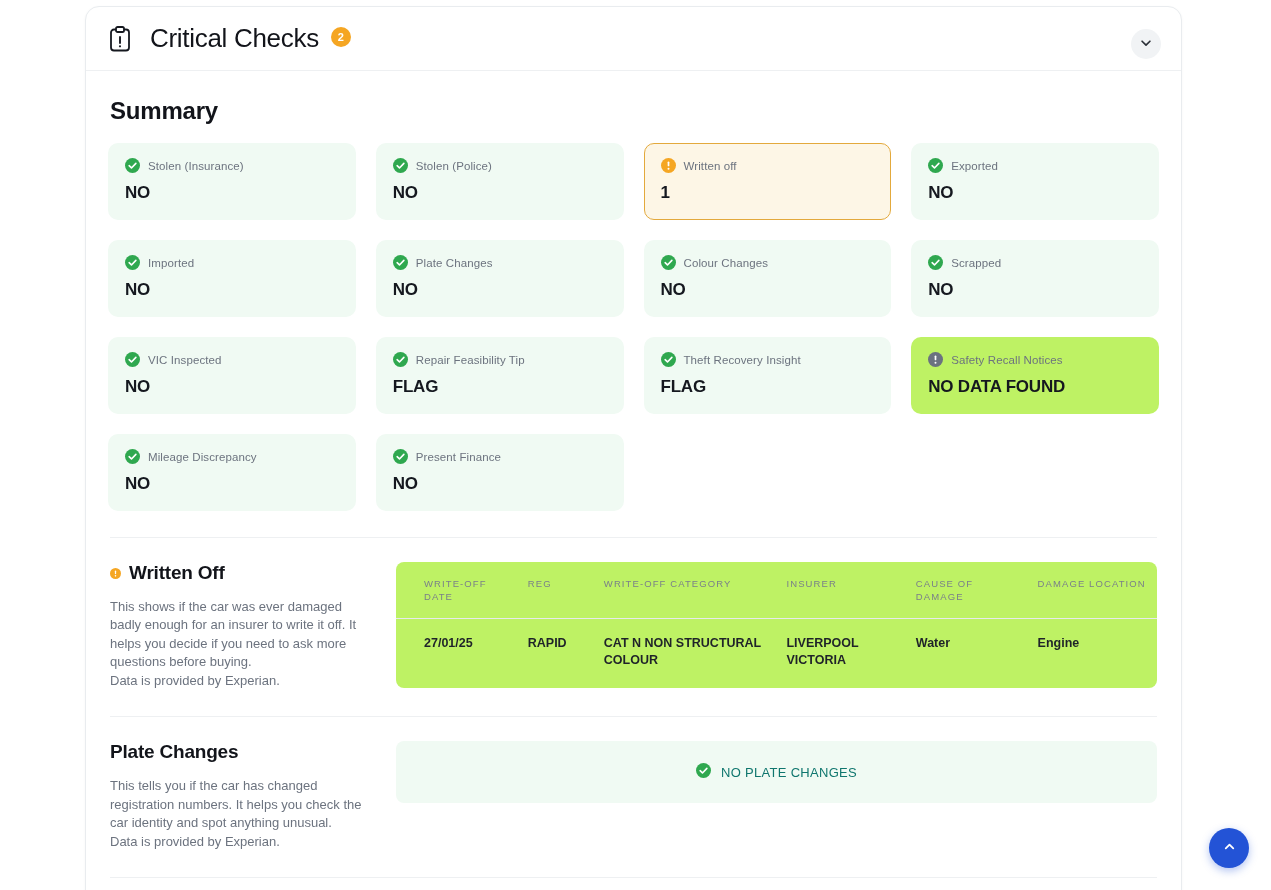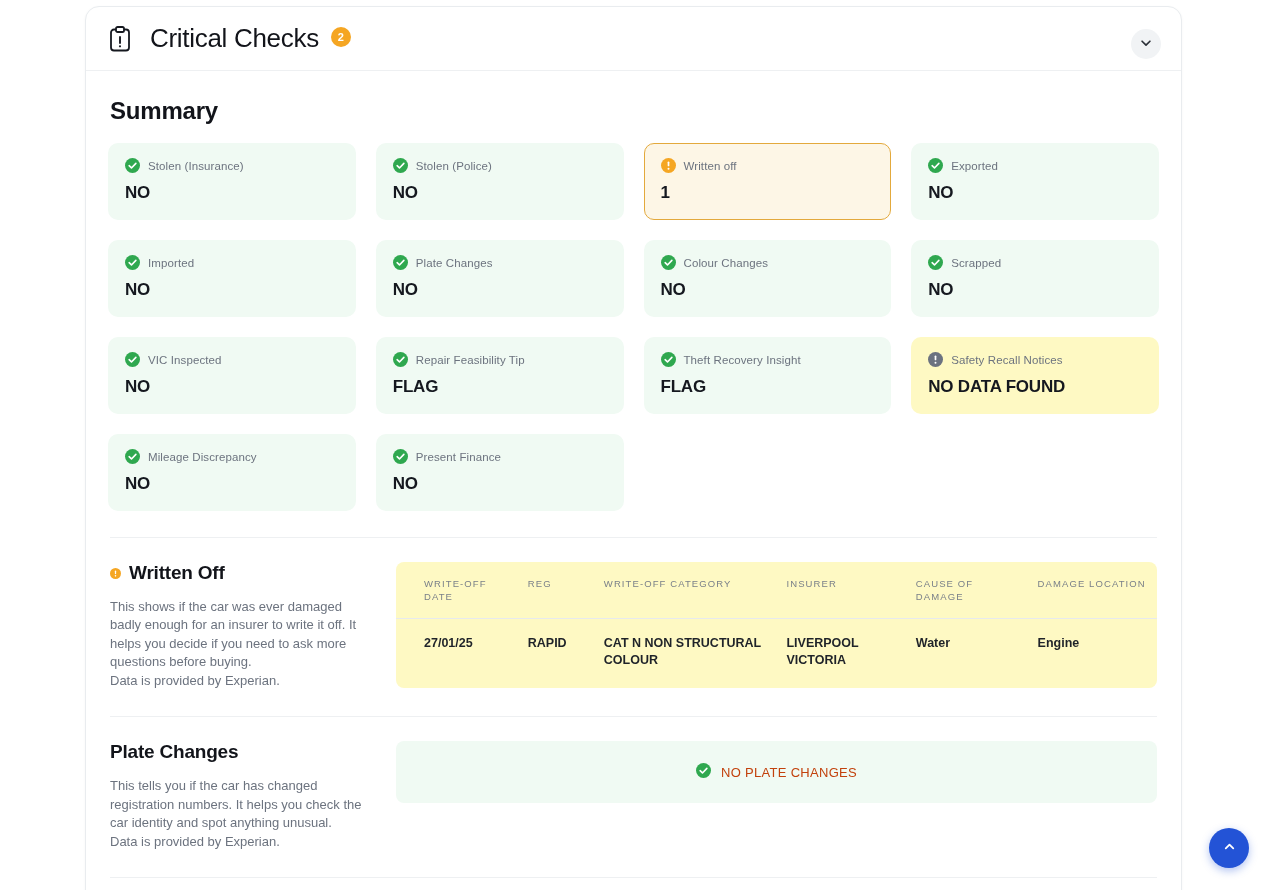--- a/index.html
+++ b/index.html
@@ -96,21 +96,21 @@
     gap: 20px;
   }
   .check-card {
     border-radius: 10px;
     padding: 14px 16px 16px 16px;
     min-height: 74px;
     background: #f0faf3;
     border: 1px solid transparent;
   }
   .check-card.warn { background: #fdf6e6; border-color: #e3a93c; }
-  .check-card.nodata { background: #fef9c3; border-color: transparent; }
+  .check-card.nodata { background: #bef264; border-color: transparent; }
   .check-head { display: flex; align-items: center; gap: 8px; margin-bottom: 10px; }
   .status-dot { width: 15px; height: 15px; flex: none; }
   .check-label {
     font-size: 11.5px;
     color: #6c737f;
     letter-spacing: .1px;
     white-space: nowrap;
   }
   .check-value {
     font-size: 17px;
@@ -142,21 +142,21 @@
     font-size: 13px;
     line-height: 1.42;
     color: #6c737f;
     margin-top: 14px;
   }
   .detail-right { flex: 1; }
 
   
   .wo-table {
     width: 100%;
-    background: #fef9c3;
+    background: #bef264;
     border-radius: 8px;
     border-collapse: collapse;
     overflow: hidden;
   }
   .wo-table th {
     text-align: left;
     font-size: 9.5px;
     font-weight: 400;
     color: #7a8089;
     letter-spacing: 1.1px;
@@ -188,21 +188,21 @@
     border-radius: 8px;
     height: 62px;
     display: flex;
     align-items: center;
     justify-content: center;
     gap: 10px;
   }
   .ok-banner .banner-text {
     font-size: 13px;
     font-weight: 500;
-    color: #c2410c;
+    color: #0f766e;
     letter-spacing: .3px;
   }
 
   
   .fab {
     position: absolute;
     right: 22px;
     bottom: 22px;
     width: 40px;
     height: 40px;

